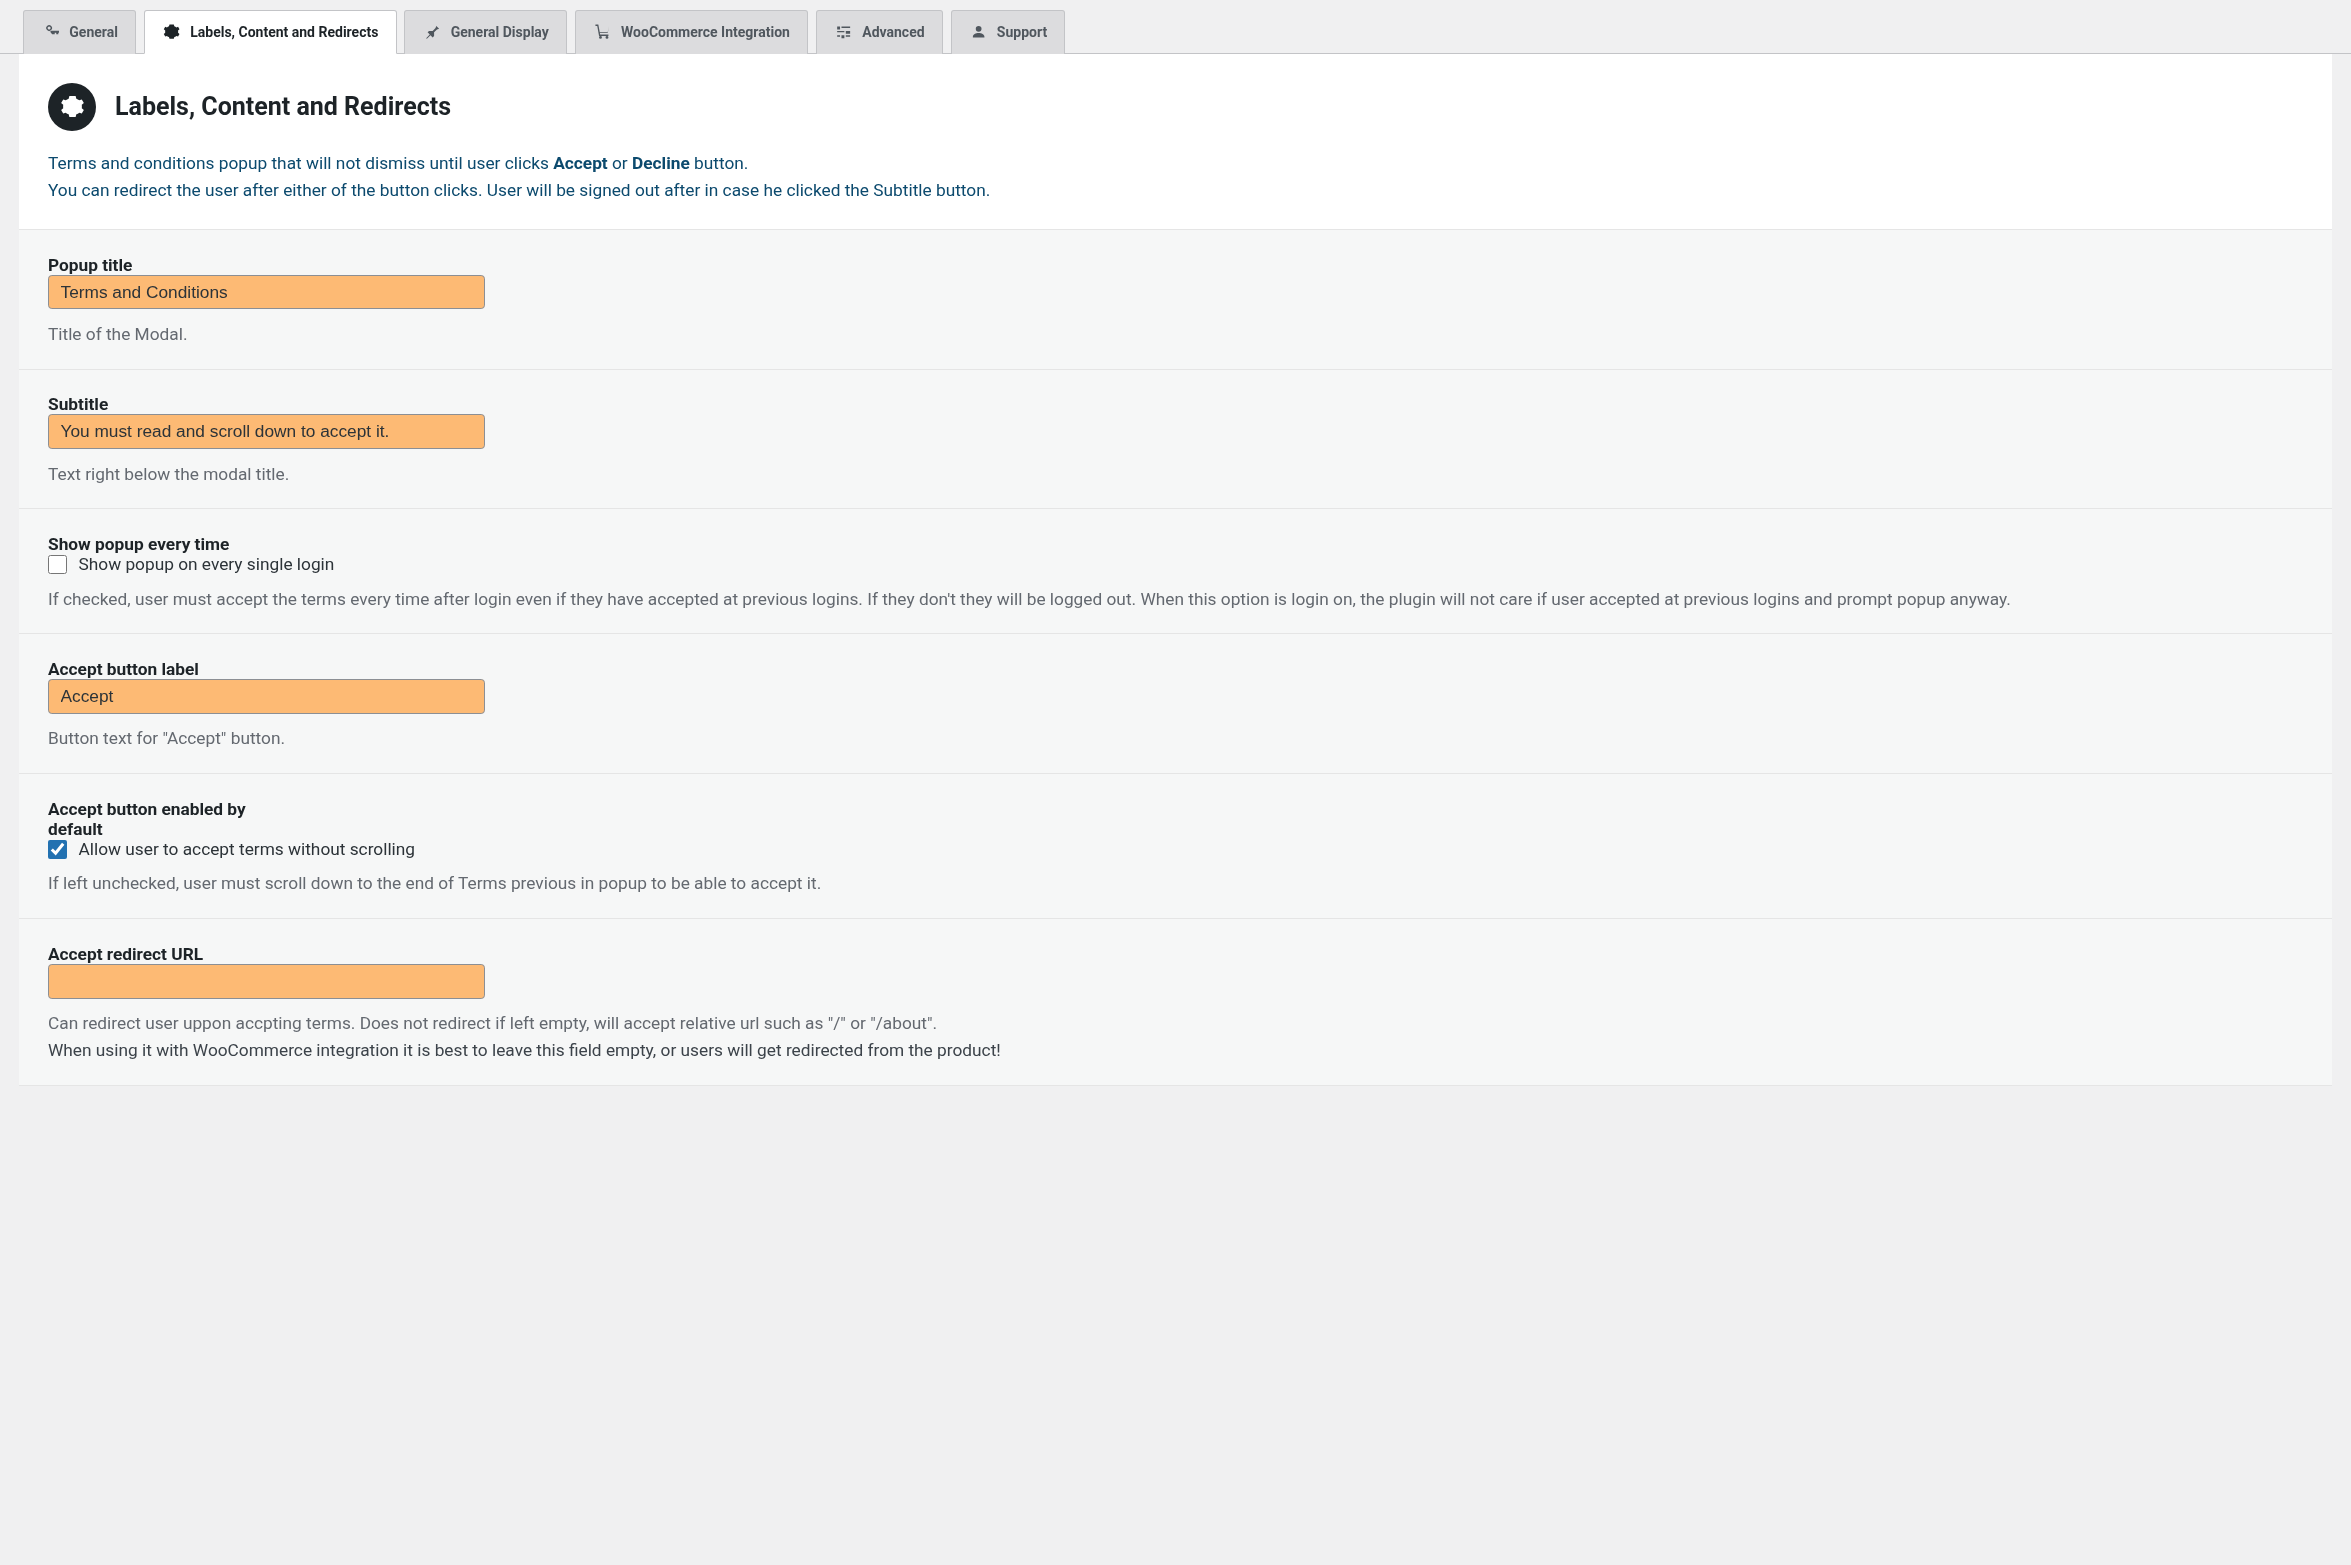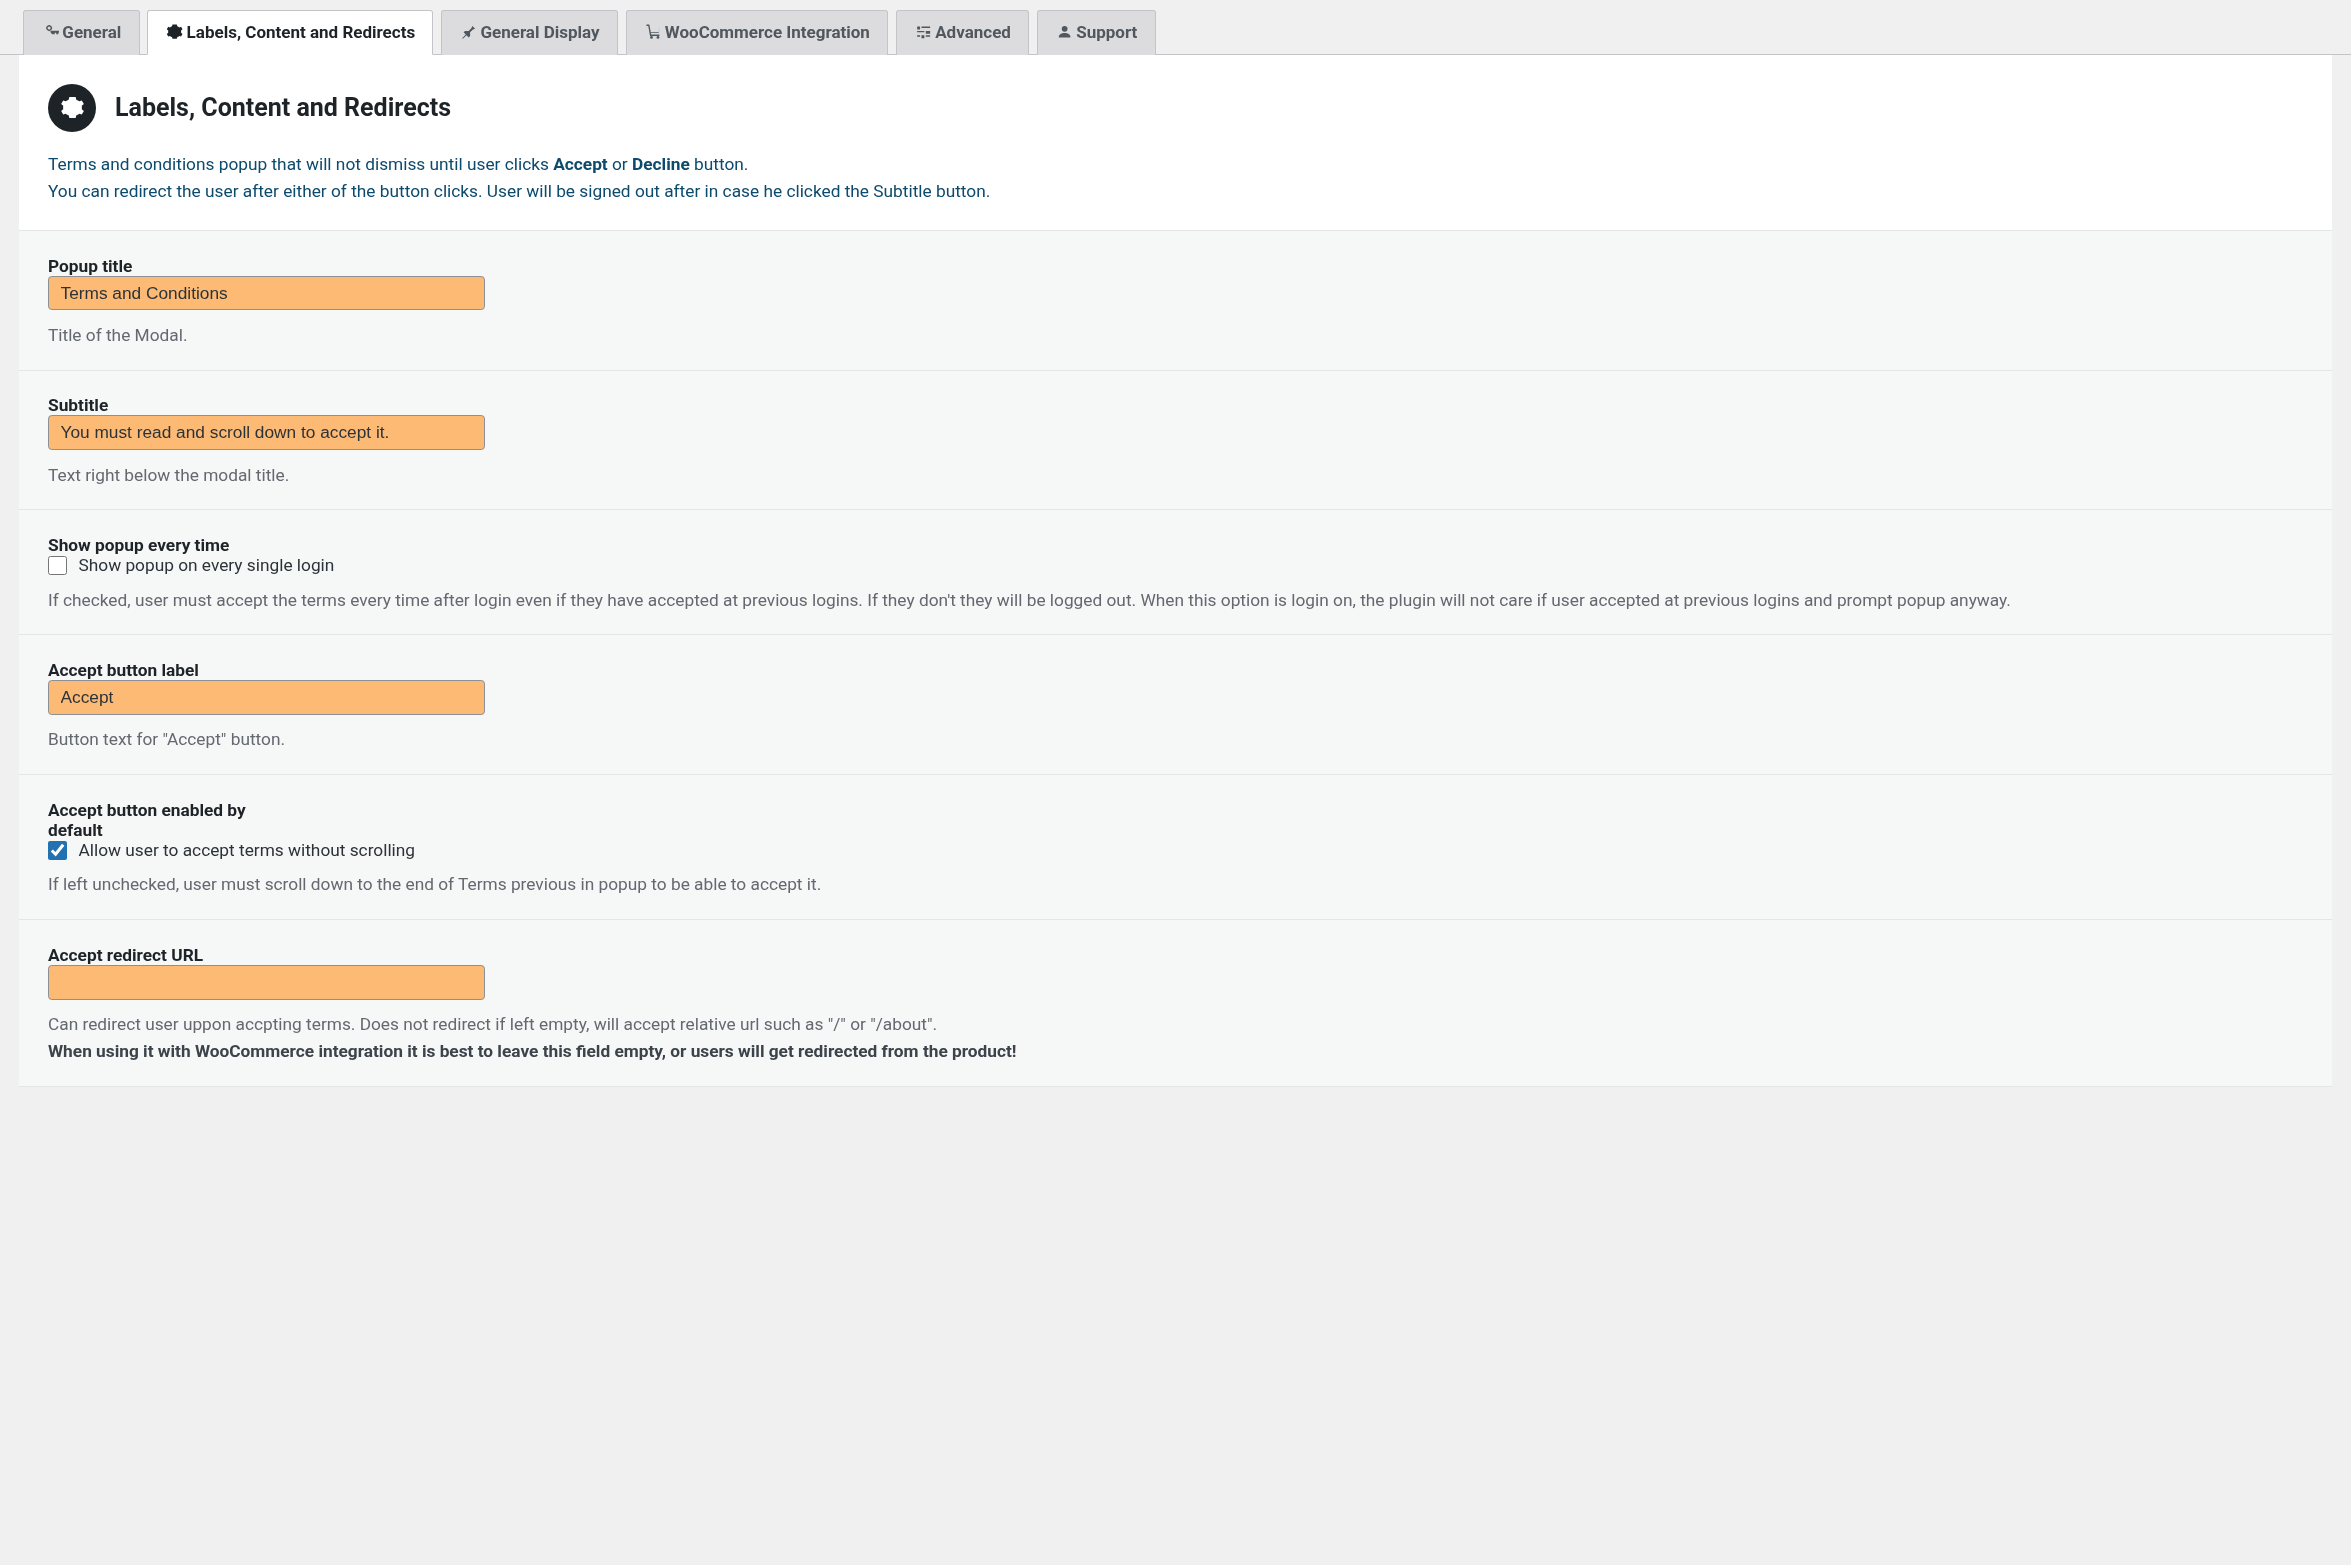--- a/index.html
+++ b/index.html
@@ -19,29 +19,29 @@
     }
     .tabs {
       display: flex;
       gap: 7.7px;
       padding: 9.6px 0 0 23px;
       border-bottom: 1px solid #c3c4c7;
       background: #f0f0f1;
     }
     .tab {
       display: flex;
-      align-items: flex-start;
-      gap: 2px;
+      align-items: center;
+      gap: 9px;
       padding: 11.5px 17.3px;
       background: #dcdcde;
       border: 1px solid #c3c4c7;
       border-bottom: none;
       border-radius: 2.9px 2.9px 0 0;
       color: #50575e;
-      font-size: 17px;
+      font-size: 14px;
       font-weight: 700;
       cursor: pointer;
       margin-bottom: -1px;
     }
     .tab.active {
       background: #fff;
       color: #1d2327;
       border-bottom: 1px solid #fff;
     }
     .tab .icon {
@@ -122,21 +122,21 @@
       background: #fdba74;
       color: #2c3338;
     }
     .form-help {
       margin-top: 11.5px;
       font-size: 17.3px;
       color: #646970;
       line-height: 1.55;
     }
     .form-help b {
-      font-weight: 700;
+      font-weight: 400;
       color: #3c434a;
     }
     .checkbox-row {
       display: flex;
       align-items: flex-end;
       gap: 11.5px;
     }
     .checkbox-row input[type="checkbox"] {
       width: 19px;
       height: 19px;

